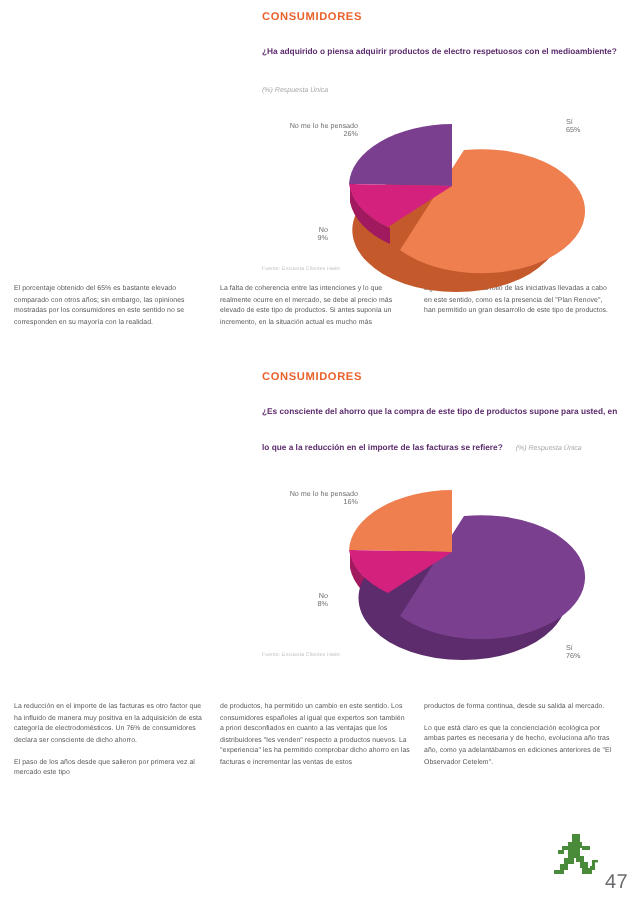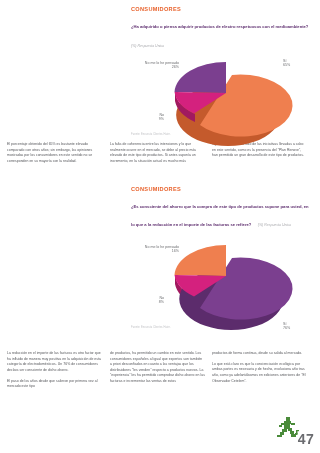--- a/index.html
+++ b/index.html
@@ -87,22 +87,22 @@
     font-size: 2.6px;
     color: #c2c3c6;
     letter-spacing: 0.02em;
   }
 
   
   .folio {
     position: absolute;
     right: 6px;
     bottom: 6px;
-    font-size: 14px;
-    font-weight: bold;
+    font-size: 10px;
+    font-weight: normal;
     color: #6b6c70;
     letter-spacing: 0.02em;
   }
   .mascot {
     position: absolute;
     right: 20px;
     bottom: 12px;
     width: 26px;
     height: 26px;
   }

